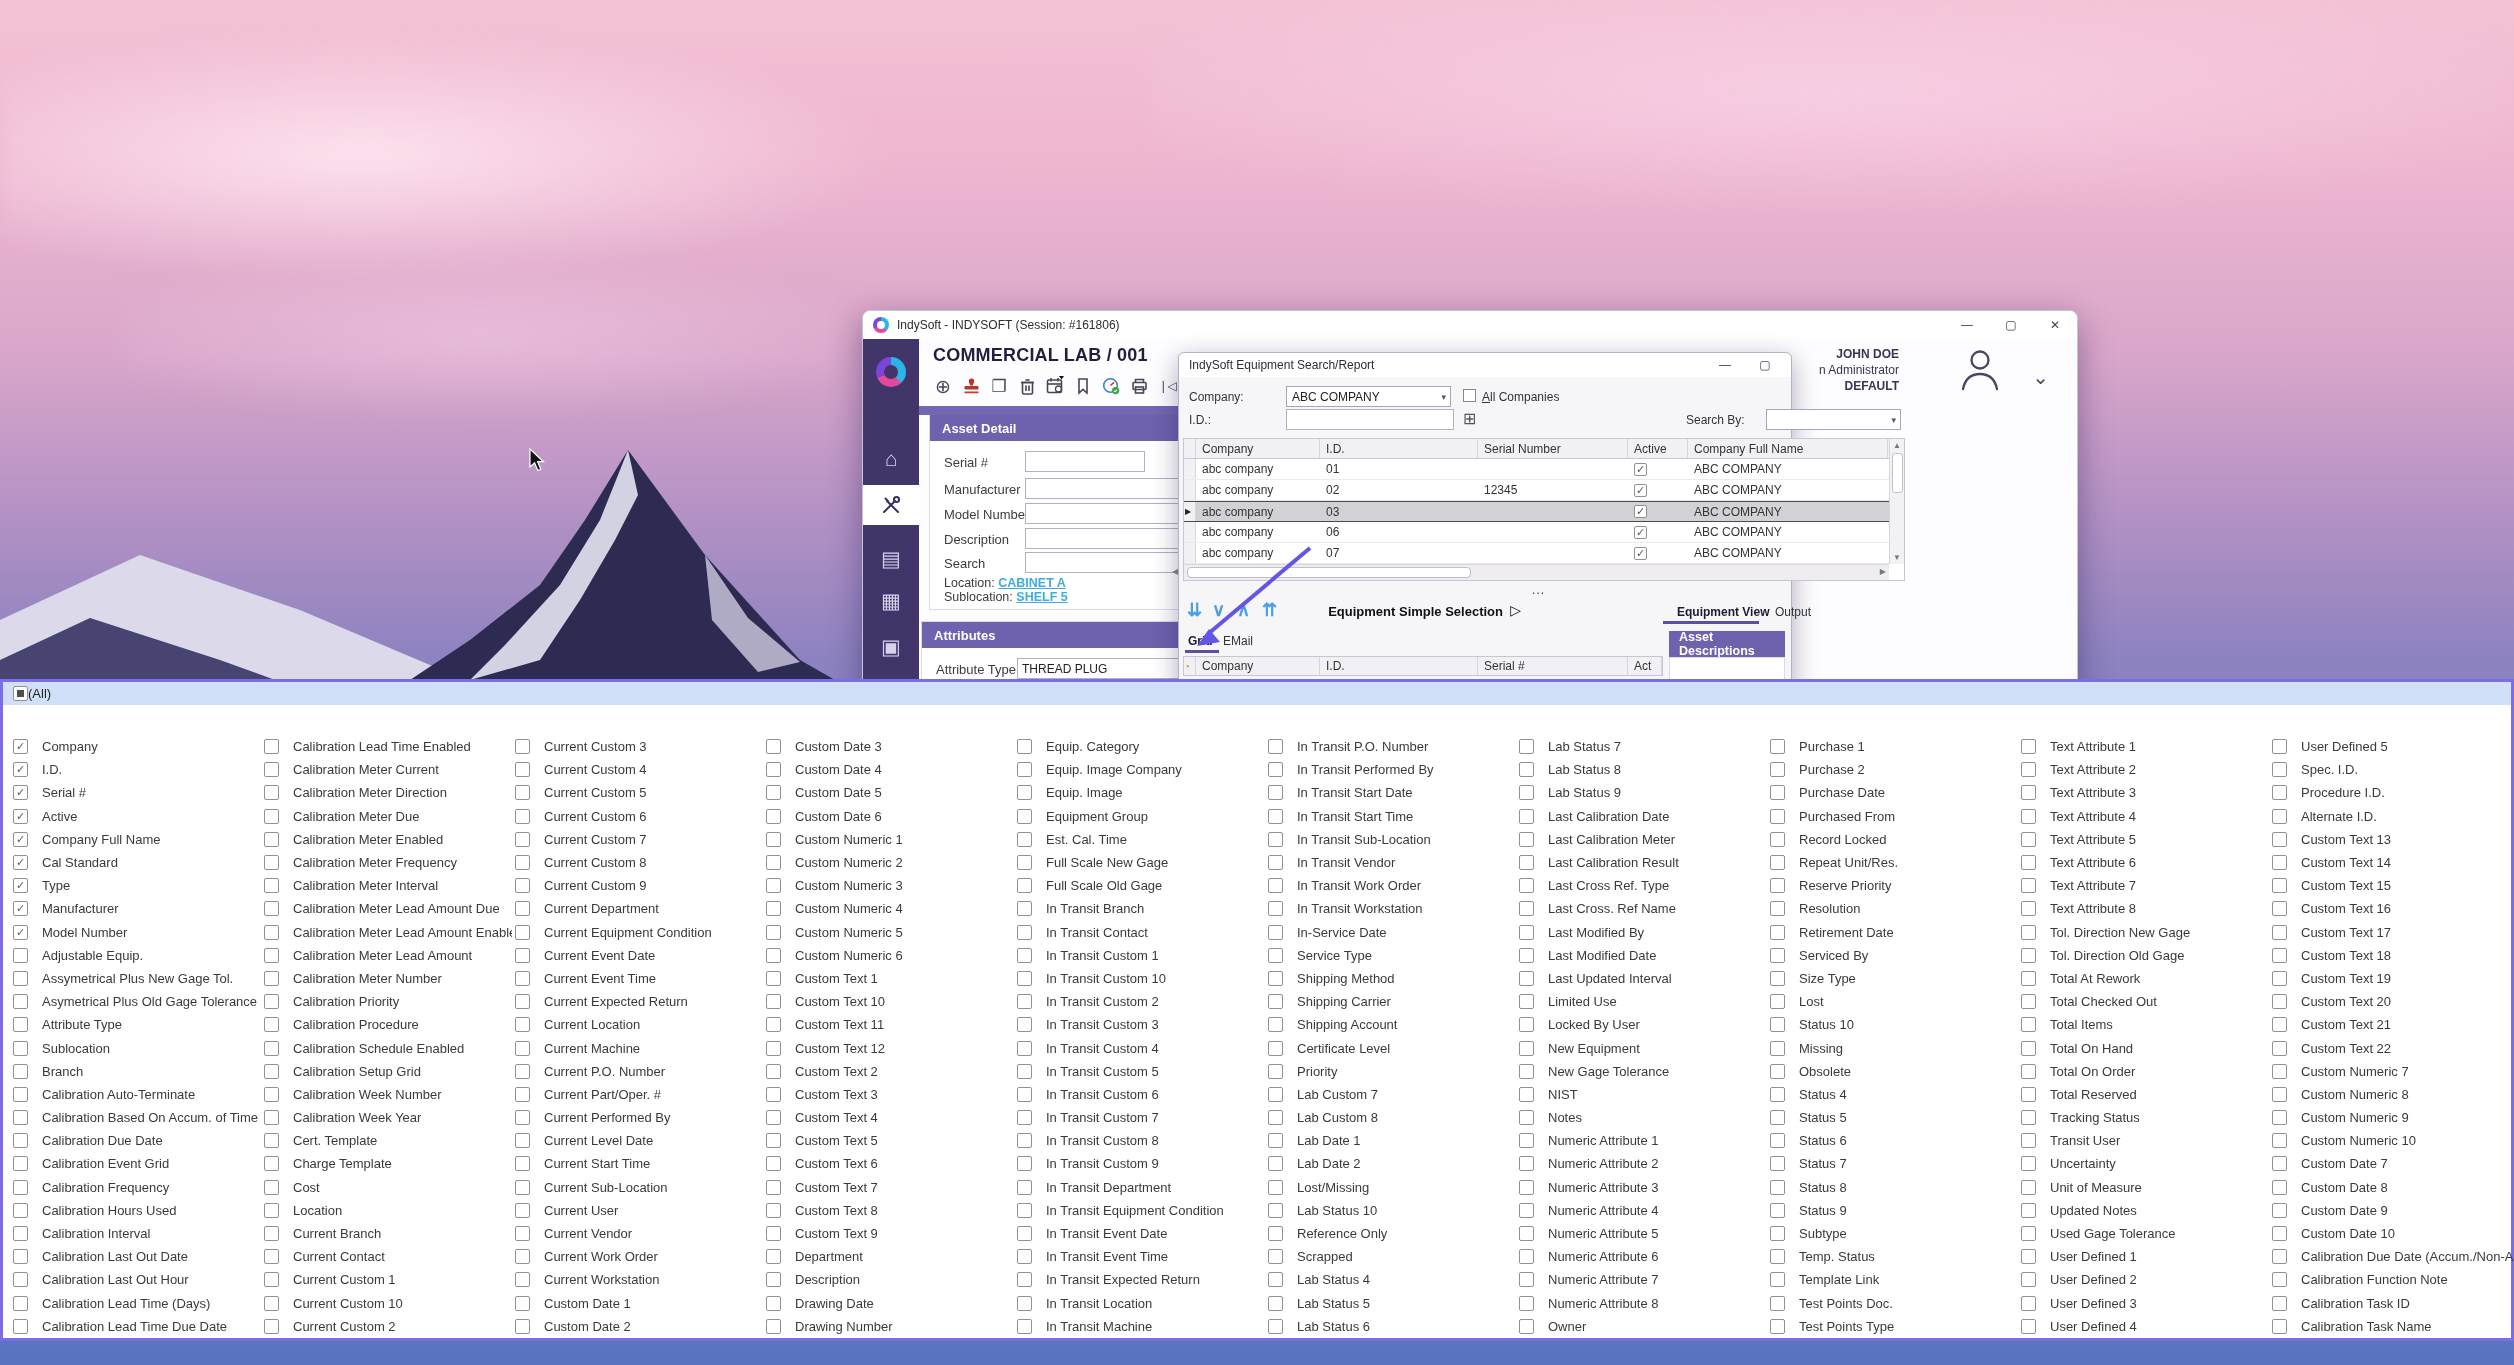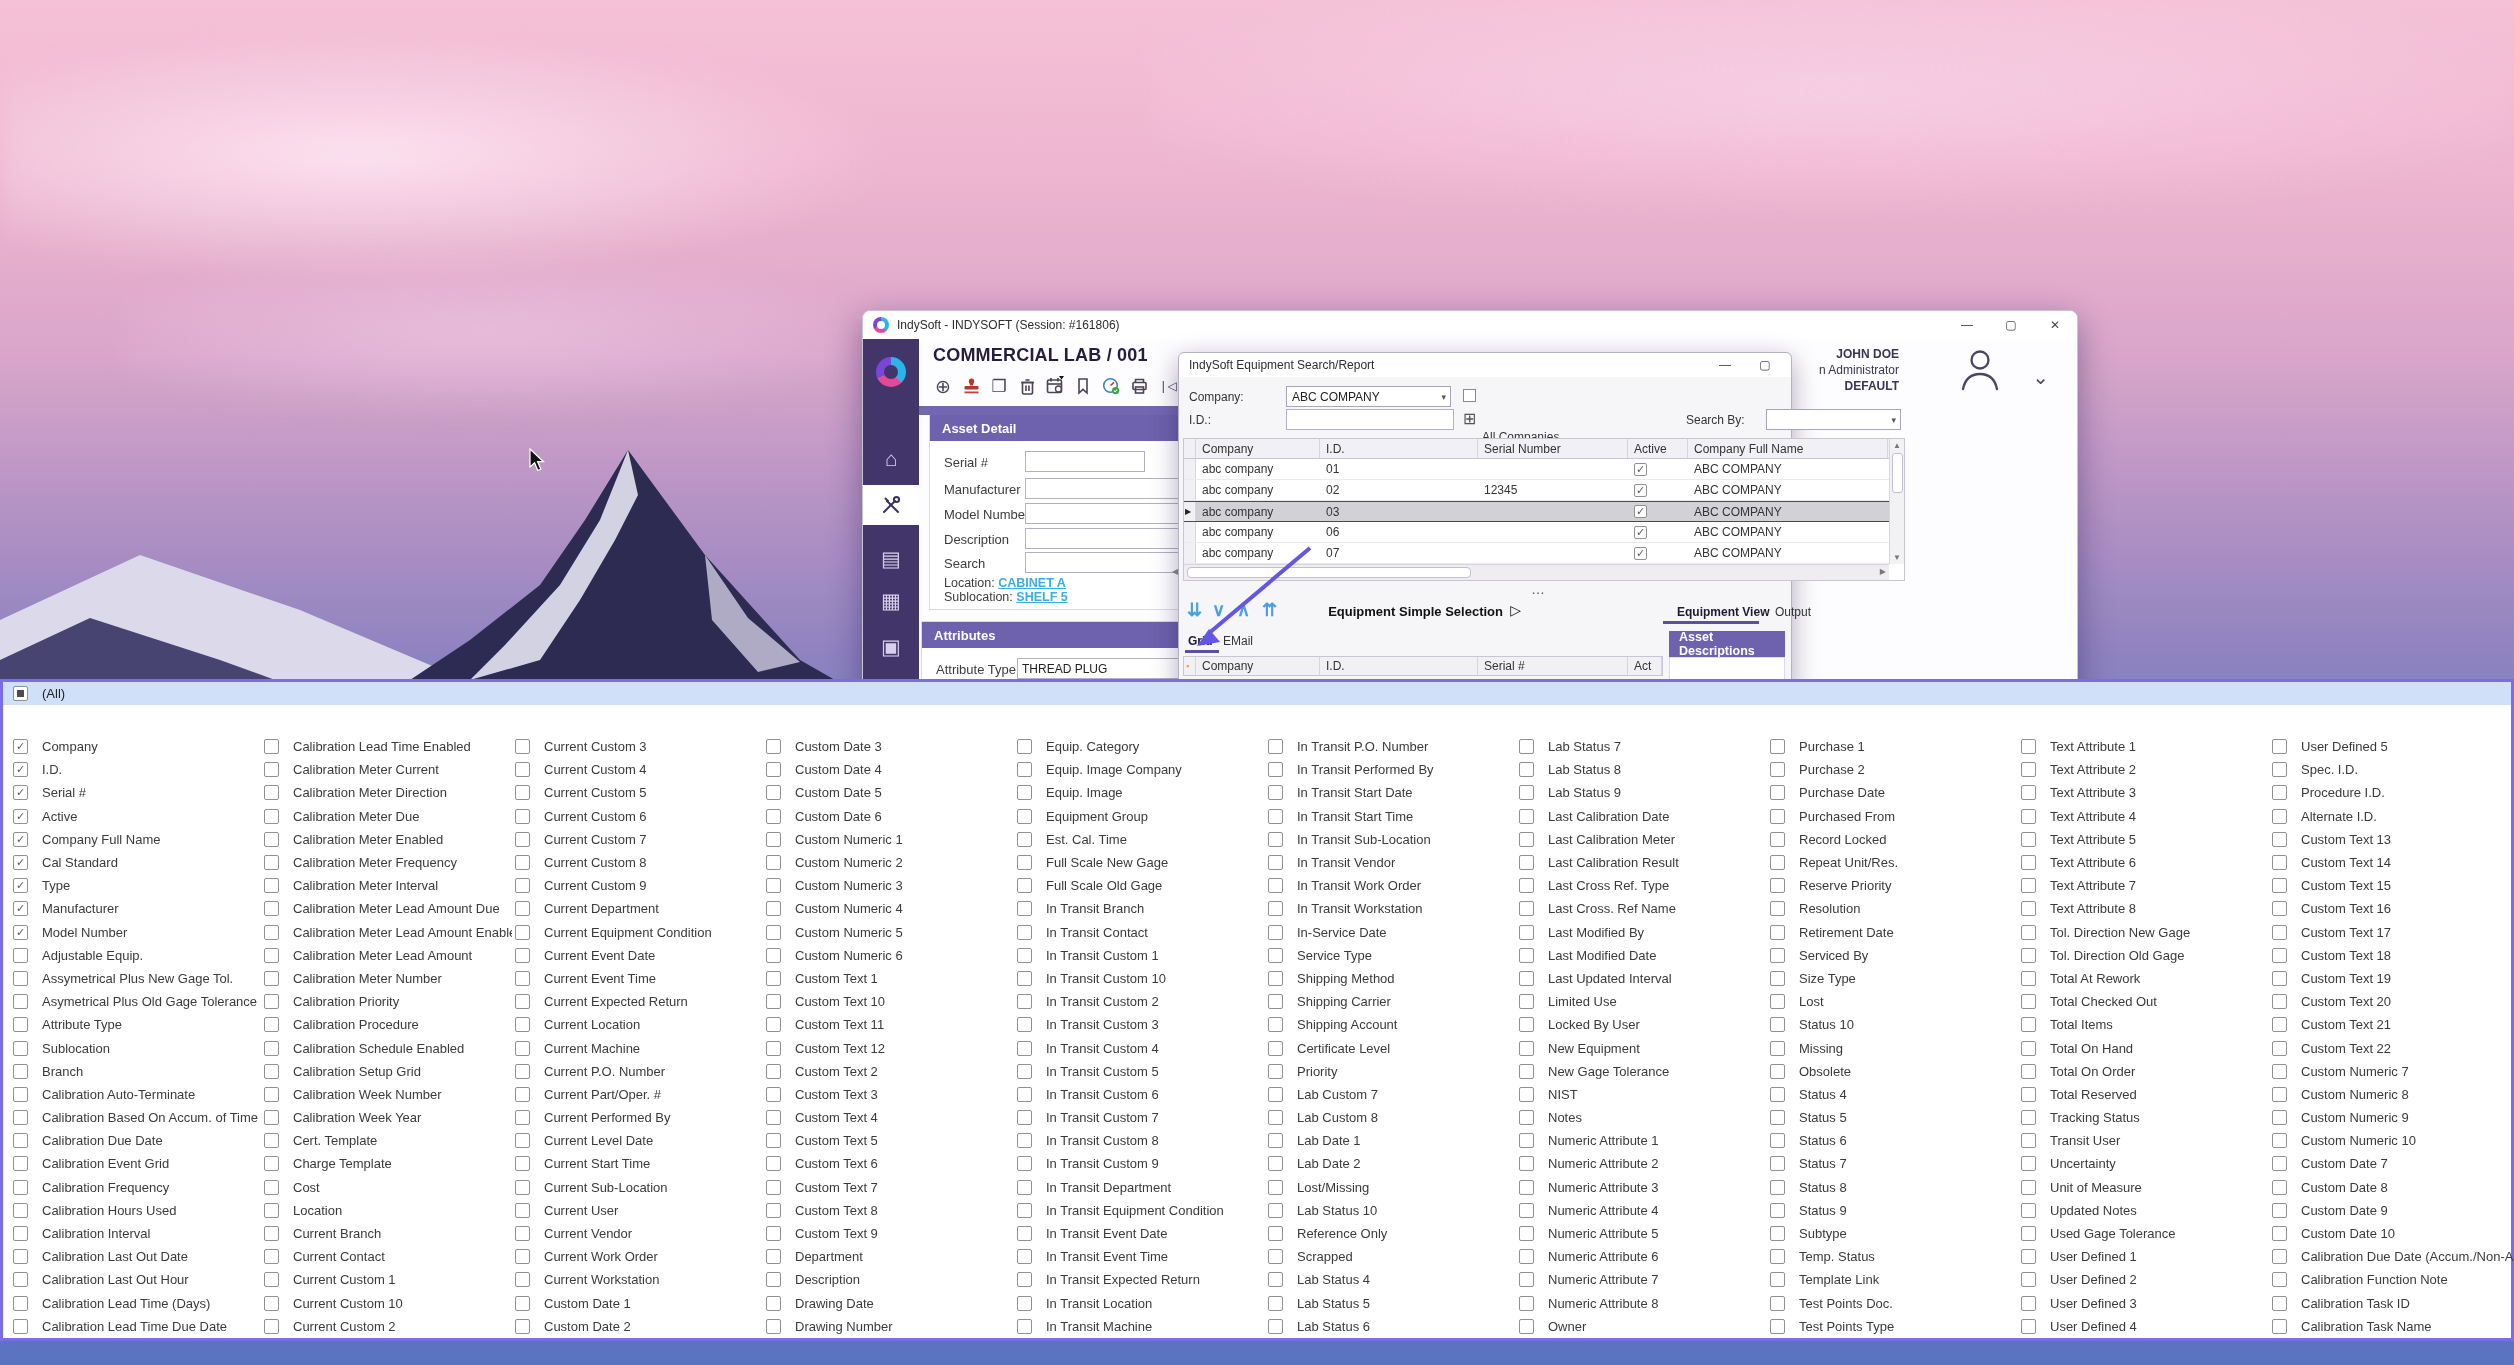--- a/index.html
+++ b/index.html
@@ -87,21 +87,21 @@
   #asset-desc-bar{position:absolute;left:6px;top:38px;right:4px;height:26px;background:#6e61ad;color:#fff;
     font-weight:bold;font-size:12.5px;display:flex;align-items:center;padding-left:10px;}
   #right-sub-body{position:absolute;left:6px;top:64px;right:4px;bottom:0;background:#fff;border:1px solid #ddd9e6;}
 
   
   #chooser{left:0;top:679px;width:2514px;height:662px;background:#fff;border:3px solid #7b6ce8;}
   #row-all{position:absolute;left:0;top:0;right:0;height:23px;background:#cfe0f8;display:flex;align-items:center;}
   #row-sorted{position:absolute;left:0;top:23px;right:0;height:23px;display:flex;align-items:center;}
   #row-all .cb,#row-sorted .cb{margin-left:10px;width:15px;height:15px;}
   .cb.ind::after{content:"";width:7px;height:7px;background:#4e4e4e;}
-  .hdr-label{margin-left:14px;font-size:13px;color:#222;}
+  .hdr-label{font-size:13px;color:#222;}
   #chooser-grid{position:absolute;left:7px;top:53px;display:grid;
     grid-template-columns:repeat(10,251px);grid-template-rows:repeat(26,23.2px);grid-auto-flow:column;}
   .citem{display:flex;align-items:center;overflow:hidden;white-space:nowrap;}
   .citem .cb{width:15px;height:15px;flex:0 0 15px;margin-left:3px;}
   .clabel{margin-left:14px;font-size:13px;color:#3a3a3a;}
 
   
   #annot-arrow,#mouse-cursor{pointer-events:none;}
 </style>
 </head>
@@ -260,21 +260,21 @@
         <span class="winbtn">▢</span>
       </span>
     </div>
 
     <span class="dlabel" style="left:10px;top:37px;">Company:</span>
     <div class="dcombo" style="left:107px;top:33px;width:165px;">
       <span>ABC COMPANY</span>
         <span class="arr">▾</span>
     </div>
     <span class="dcheck" style="left:284px;top:36px;"></span>
-    <span class="dlabel" style="left:303px;top:37px;margin-top:40px;"><u>A</u>ll Companies</span>
+    <span class="dlabel" style="left:303px;top:37px;"><u>A</u>ll Companies</span>
 
     <span class="dlabel" style="left:10px;top:60px;">I.D.:</span>
     <input class="fin" style="left: 107px; top: 56px; width: 168px;">
     <span class="dlabel" style="left:284px;top:56px;font-size:16px;color:#555;">⊞</span>
     <span class="dlabel" style="left:507px;top:60px;">Search By:</span>
     <div class="dcombo" style="left:587px;top:56px;width:135px;">
       <span></span>
         <span class="arr">▾</span>
     </div>
 

